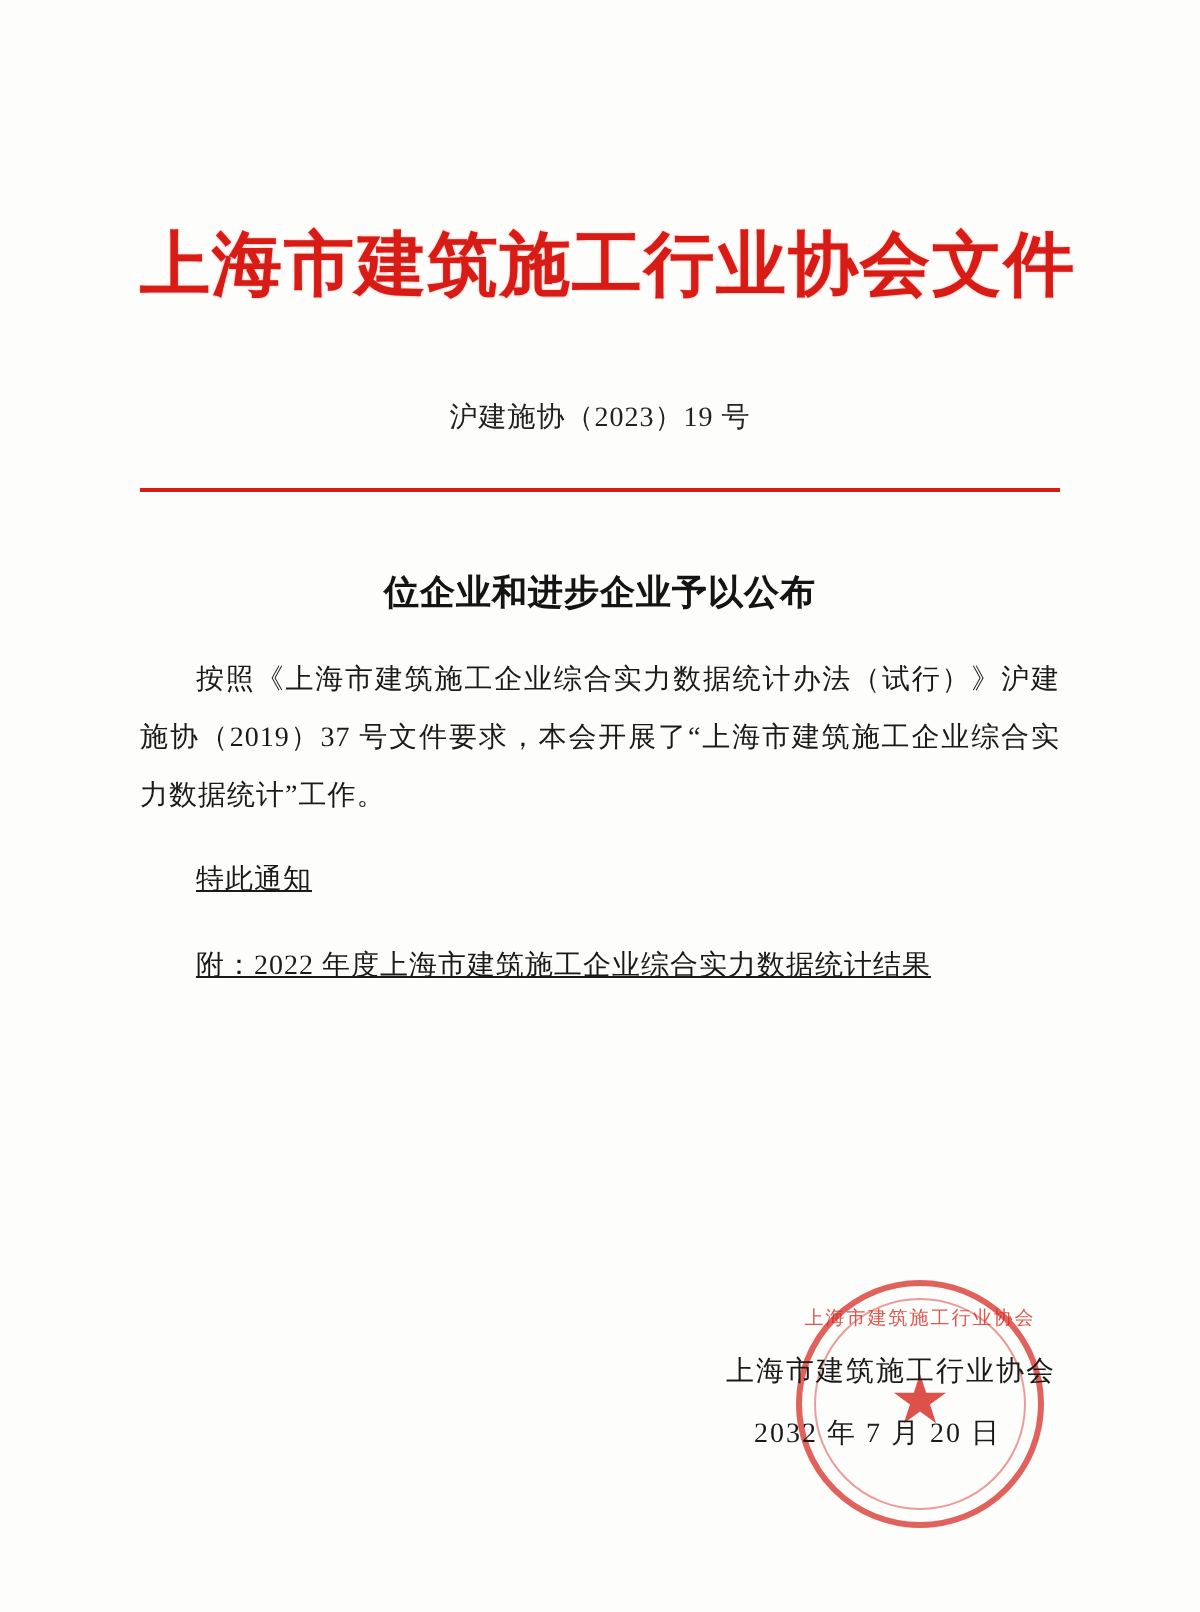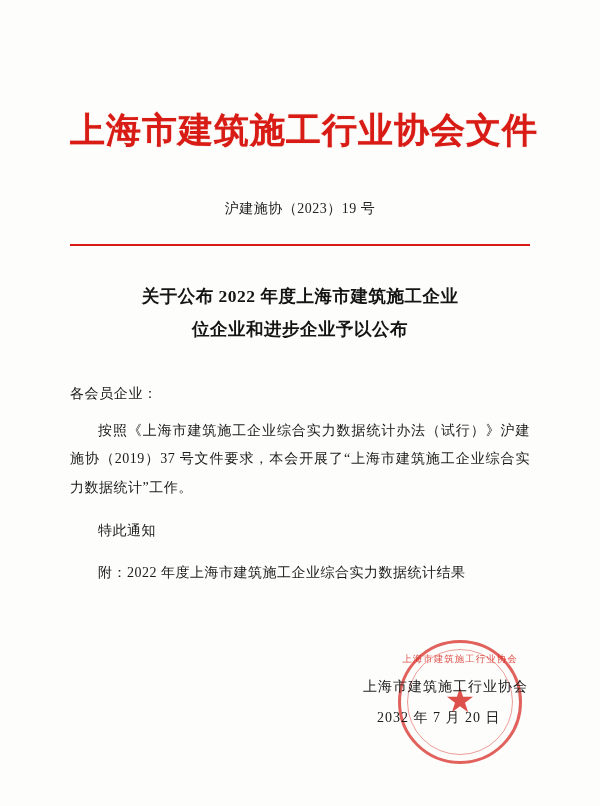--- a/index.html
+++ b/index.html
@@ -22,21 +22,21 @@
     box-sizing: border-box;
     padding: 0 70px;
   }
 
   
   .masthead {
     text-align: center;
     padding-top: 112px;
   }
   .masthead-title {
-    font-family: Liberation Mono, monospace;
+    font-family: Liberation Sans, sans-serif;
     font-weight: bold;
     font-size: 35px;
     letter-spacing: 1px;
     color: #d81b14;
     line-height: 1.2;
     white-space: nowrap;
     text-shadow: 0 0 1px rgba(216,27,20,0.5);
   }
 
   .doc-number {
@@ -79,20 +79,21 @@
     margin-top: 14px;
     font-size: 14px;
     line-height: 2.05;
     letter-spacing: 0.5px;
     text-align: justify;
     text-indent: 2em;
     color: #1a1a1a;
   }
   .para.tight {
     margin-top: 10px;
+    text-decoration: underline;
   }
 
   
   .sign-block {
     position: absolute;
     right: 72px;
     top: 672px;
     text-align: left;
     font-size: 14px;
     letter-spacing: 1px;
@@ -172,25 +173,23 @@
 
   <div class="masthead">
     <div class="masthead-title">上海市建筑施工行业协会文件</div>
   </div>
 
   <div class="doc-number">沪建施协（2023）19 号</div>
 
   <div class="red-rule"></div>
 
   <div class="doc-title">
-    <span class="line">关于公布 2022 年度上海市建筑施工企业</span>
     <span class="line">位企业和进步企业予以公布</span>
   </div>
 
-  <div class="salutation">各会员企业：</div>
 
   <p class="para">按照《上海市建筑施工企业综合实力数据统计办法（试行）》沪建施协（2019）37 号文件要求，本会开展了“上海市建筑施工企业综合实力数据统计”工作。</p>
 
 
   <p class="para tight">特此通知</p>
 
   <p class="para tight">附：2022 年度上海市建筑施工企业综合实力数据统计结果</p>
 
   <div class="seal">
     <div class="seal-ring"></div>

